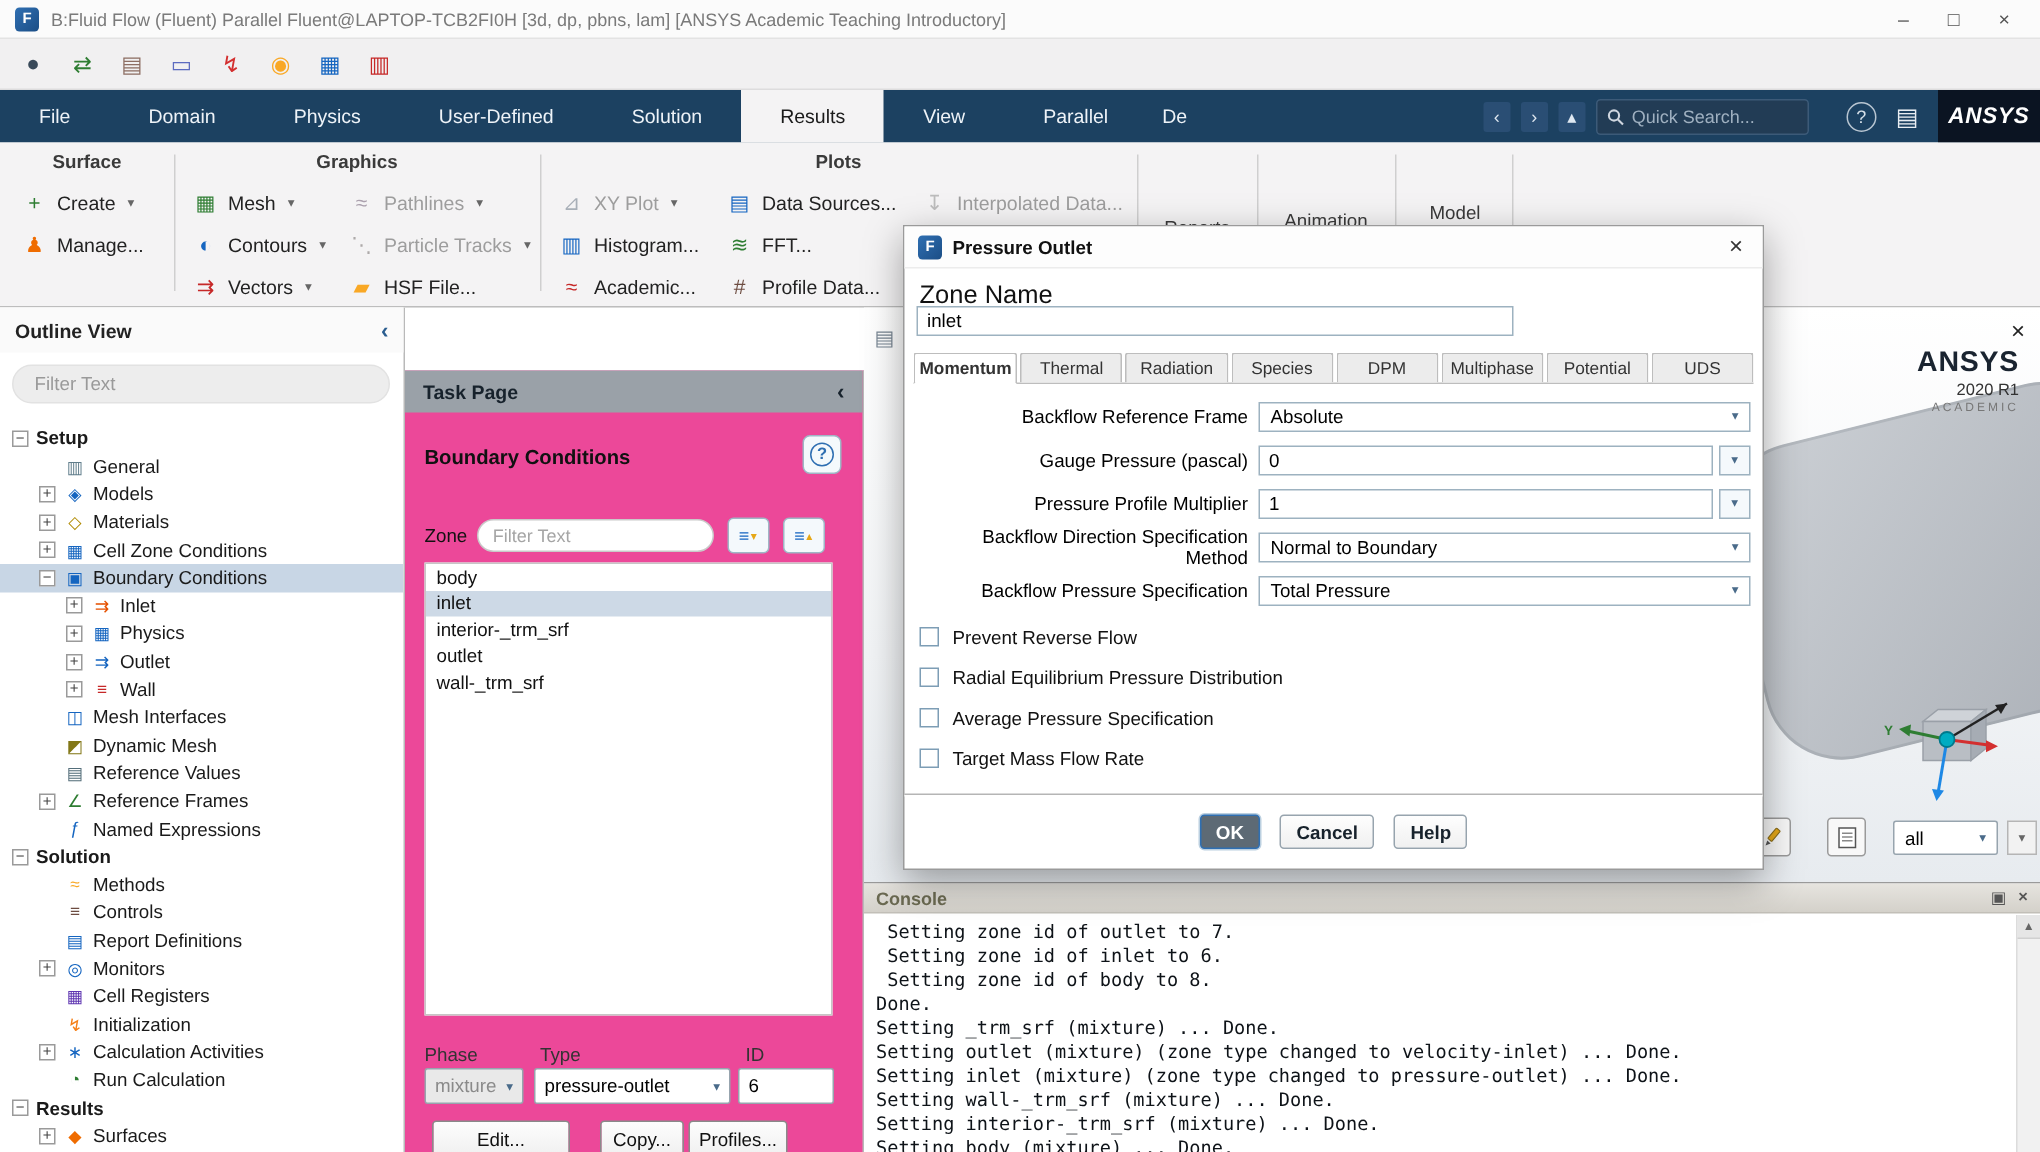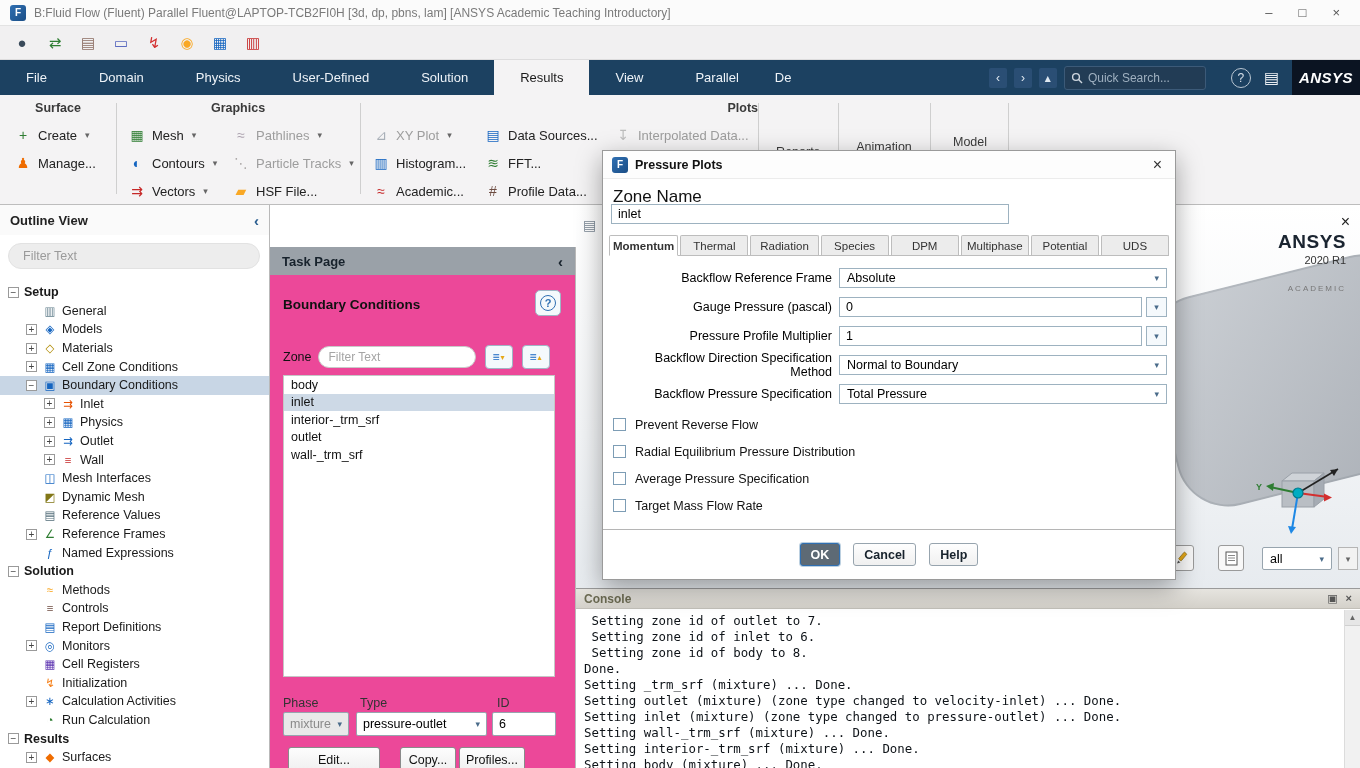--- a/index.html
+++ b/index.html
@@ -28,21 +28,21 @@
   .search-box { width:142px; height:24px; background:#223c55; border:1px solid #3c5a78; border-radius:3px; display:flex; align-items:center; padding:0 6px; gap:5px; }
   .search-box input { flex:1; background:transparent; border:none; outline:none; color:#dfe6ee; font-size:12px; width:100px; font-family:inherit; }
   .search-box input::placeholder { color:#9fb0c0; }
   .helpq { width:20px; height:20px; border:1px solid #b9c6d2; border-radius:50%; color:#d7e0e9; font-size:12px; display:flex; align-items:center; justify-content:center; margin-left:18px; }
   .listic { color:#e8edf2; font-size:16px; margin:0 6px; }
   .brand { height:35px; width:68px; background:#0b1422; color:#fff; font-weight:800; font-style:italic; font-size:15px; letter-spacing:.5px; display:flex; align-items:center; justify-content:center; }
 
   
   .ribbon { position:absolute; left:0; top:95px; width:1360px; height:110px; background:#f4f3f4; border-bottom:1px solid #bdbdbd; }
   .grp-label { position:absolute; top:6px; font-size:12.5px; color:#3a3a3a; text-align:center; font-weight:600; }
-  .gl-surface { left:0; width:116px; } .gl-graphics { left:116px; width:244px; } .gl-plots { left:360px; width:398px;text-align:right; }
+  .gl-surface { left:0; width:116px; } .gl-graphics { left:116px; width:244px; } .gl-plots { left:360px; width:398px; }
   .gl-reports { left:758px; width:80px; top:50px; font-weight:400; } .gl-animation { left:838px; width:92px; top:45px; font-weight:400; } .gl-model { left:930px; width:80px; top:40px; font-weight:400; }
   .vsep { position:absolute; top:8px; bottom:10px; width:1px; background:#cfcfcf; }
   .s1{left:116px;} .s2{left:360px;} .s3{left:758px;} .s4{left:838px;} .s5{left:930px;} .s6{left:1008px;}
   .col { position:absolute; top:26px; display:flex; flex-direction:column; }
   .c-surface{left:10px;} .c-g1{left:124px;} .c-g2{left:228px;} .c-p1{left:368px;} .c-p2{left:480px;} .c-p3{left:610px;}
   .ritem { display:flex; align-items:center; gap:6px; height:28px; font-size:13px; color:#222; padding:0 4px; cursor:default; }
   .ritem .ric { width:18px; text-align:center; font-size:14px; flex:none; }
   .ritem .caret { color:#666; font-size:9px; margin-left:2px; }
   .ritem.disabled { color:#9d9d9d; }
   .ritem.disabled .ric { opacity:.45; filter:grayscale(.8); }
@@ -90,21 +90,21 @@
   .b-edit{left:18px; top:500px; width:92px;} .b-copy{left:130px; top:500px; width:56px;} .b-prof{left:189px; top:500px; width:66px;}
   .b-param{left:18px; top:532px; width:92px;} .b-oper{left:129px; top:540px; width:138px;}
 
   
   .viewport { position:absolute; left:576px; top:205px; width:784px; height:383px; background:linear-gradient(180deg,#ffffff 0%,#f2f4f6 60%,#e7ebef 100%); overflow:hidden; }
   .vp-close { position:absolute; top:8px; right:10px; font-size:16px; color:#222; }
   .vp-mini-ic { position:absolute; left:7px; top:12px; font-size:14px; color:#7a8794; }
   .ansys-logo { position:absolute; top:26px; right:14px; text-align:right; }
   .ansys-logo .l1 { font-size:19px; font-weight:800; color:#1a2430; letter-spacing:.5px; }
   .ansys-logo .l2 { font-size:11px; color:#333; margin-top:1px; }
-  .ansys-logo .l3 { font-size:8px; letter-spacing:2px; color:#777; margin-top:18px; }
+  .ansys-logo .l3 { font-size:8px; letter-spacing:2px; color:#777; margin-top:1px; }
   .vp-shape { position:absolute; right:-70px; top:68px; width:270px; height:215px; background:linear-gradient(135deg,#cdd1d6,#a9aeb5); border-radius:52px; transform:rotate(-14deg); box-shadow:inset 0 0 0 2px rgba(120,126,134,.25); }
   .vp-tools { position:absolute; top:340px; left:0; right:0; height:30px; }
   .vtool { position:absolute; width:26px; height:26px; border:1px solid #9a9a9a; background:#f8f8f8; border-radius:3px; display:flex; align-items:center; justify-content:center; }
   .v-pencil{left:592px;} .v-doc{left:642px;}
   .all-sel { position:absolute; left:686px; top:2px; width:70px; height:23px; border:1px solid #97a4ae; background:#fff; display:flex; align-items:center; padding:0 7px; font-size:12.5px; border-radius:2px; }
   .all-sel .arr { margin-left:auto; font-size:9px; color:#4a6b8a; }
   .v-stub { position:absolute; left:762px; top:2px; width:20px; height:23px; border:1px solid #b5b5b5; background:#f2f2f2; display:flex; align-items:center; justify-content:center; font-size:9px; color:#666; }
 
   
   .console { position:absolute; left:576px; top:588px; width:784px; height:180px; background:#fff; border-top:1px solid #9a9a9a; }
@@ -540,21 +540,21 @@
         <div class="cline">Setting body (mixture) ... Done.</div>
       </div>
     <div class="con-scroll">
       <div class="sc-up">▲</div>
     </div>
   </div>
 
   <div class="dialog">
     <div class="dlg-header">
       <span class="dlg-ic">F</span>
-      <span class="dlg-title">Pressure Plots</span>
+      <span class="dlg-title">Pressure Outlet</span>
       <span class="dlg-close">×</span>
     </div>
     <div class="dlg-zone-label">Zone Name</div>
     <input class="dlg-zone-input" value="inlet" style="">
     <div class="dlg-tabs">
         <div class="dtab active">Momentum</div>
         <div class="dtab">Thermal</div>
         <div class="dtab">Radiation</div>
         <div class="dtab">Species</div>
         <div class="dtab">DPM</div>

